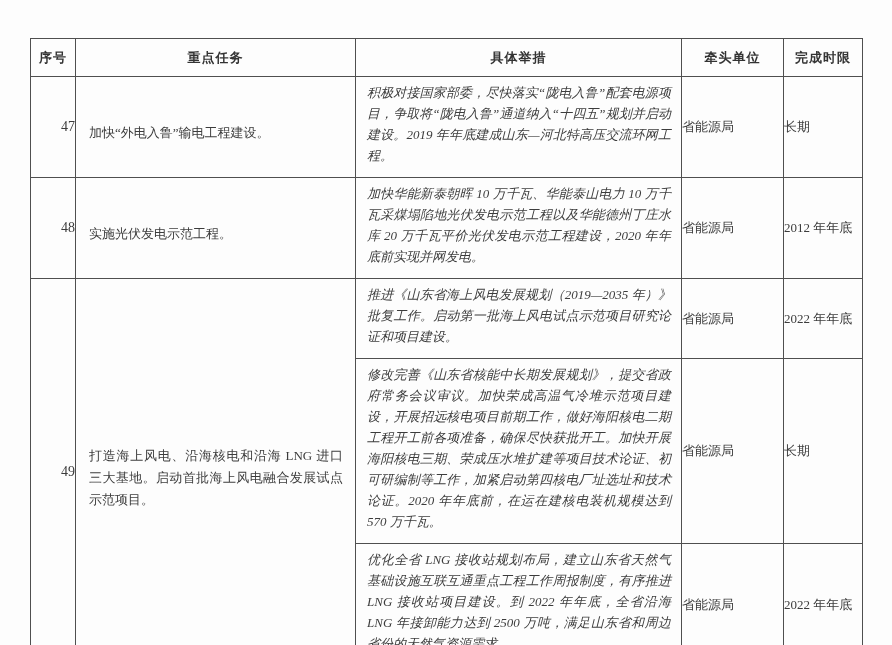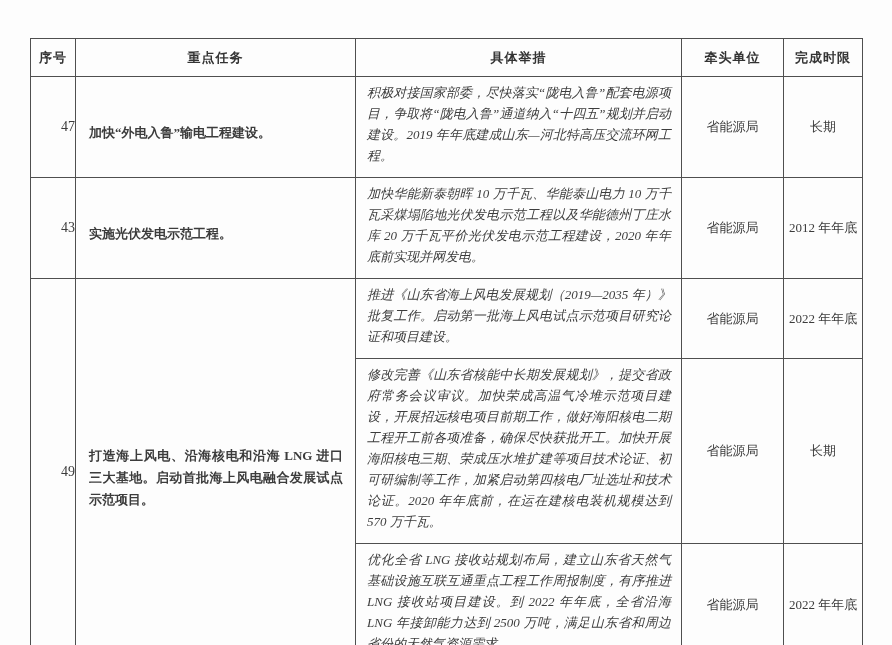--- a/index.html
+++ b/index.html
@@ -36,32 +36,31 @@
     vertical-align: middle;
     font-size: 14px;
   }
   td.cell-task {
     text-align: left;
     vertical-align: middle;
     padding: 16px 12px 4px 13px;
     line-height: 22px;
     text-align: justify;
     text-justify: inter-character;
-    font-weight: bold;
   }
   td.cell-measure {
     text-align: justify;
     text-justify: inter-character;
     vertical-align: middle;
     padding: 5px 10px 11px 11px;
     line-height: 21px;
     font-style: italic;
   }
   td.cell-unit, td.cell-deadline {
-    text-align: center;
+    text-align: left;
     vertical-align: middle;
   }
   tr.row-47 { height: 97px; }
   tr.row-48 { height: 95px; }
   tr.row-49a { height: 74px; }
   tr.row-49b { height: 164px; }
   tr.row-49c { height: 110px; margin-left: 37px; }
 </style>
 </head>
 <body>
@@ -85,21 +84,21 @@
   </thead>
   <tbody>
     <tr class="row-47">
       <td class="cell-no">47</td>
       <td class="cell-task">加快“外电入鲁”输电工程建设。</td>
       <td class="cell-measure">积极对接国家部委，尽快落实“陇电入鲁”配套电源项目，争取将“陇电入鲁”通道纳入“十四五”规划并启动建设。2019 年年底建成山东—河北特高压交流环网工程。</td>
       <td class="cell-unit">省能源局</td>
       <td class="cell-deadline">长期</td>
     </tr>
     <tr class="row-48">
-      <td class="cell-no">43</td>
+      <td class="cell-no">48</td>
       <td class="cell-task">实施光伏发电示范工程。</td>
       <td class="cell-measure">加快华能新泰朝晖 10 万千瓦、华能泰山电力 10 万千瓦采煤塌陷地光伏发电示范工程以及华能德州丁庄水库 20 万千瓦平价光伏发电示范工程建设，2020 年年底前实现并网发电。</td>
       <td class="cell-unit">省能源局</td>
       <td class="cell-deadline">2012 年年底</td>
     </tr>
     <tr class="row-49a">
       <td class="cell-no" rowspan="3">49</td>
       <td class="cell-task" rowspan="3">打造海上风电、沿海核电和沿海 LNG 进口三大基地。启动首批海上风电融合发展试点示范项目。</td>
       <td class="cell-measure">推进《山东省海上风电发展规划（2019—2035 年）》批复工作。启动第一批海上风电试点示范项目研究论证和项目建设。</td>
       <td class="cell-unit">省能源局</td>

